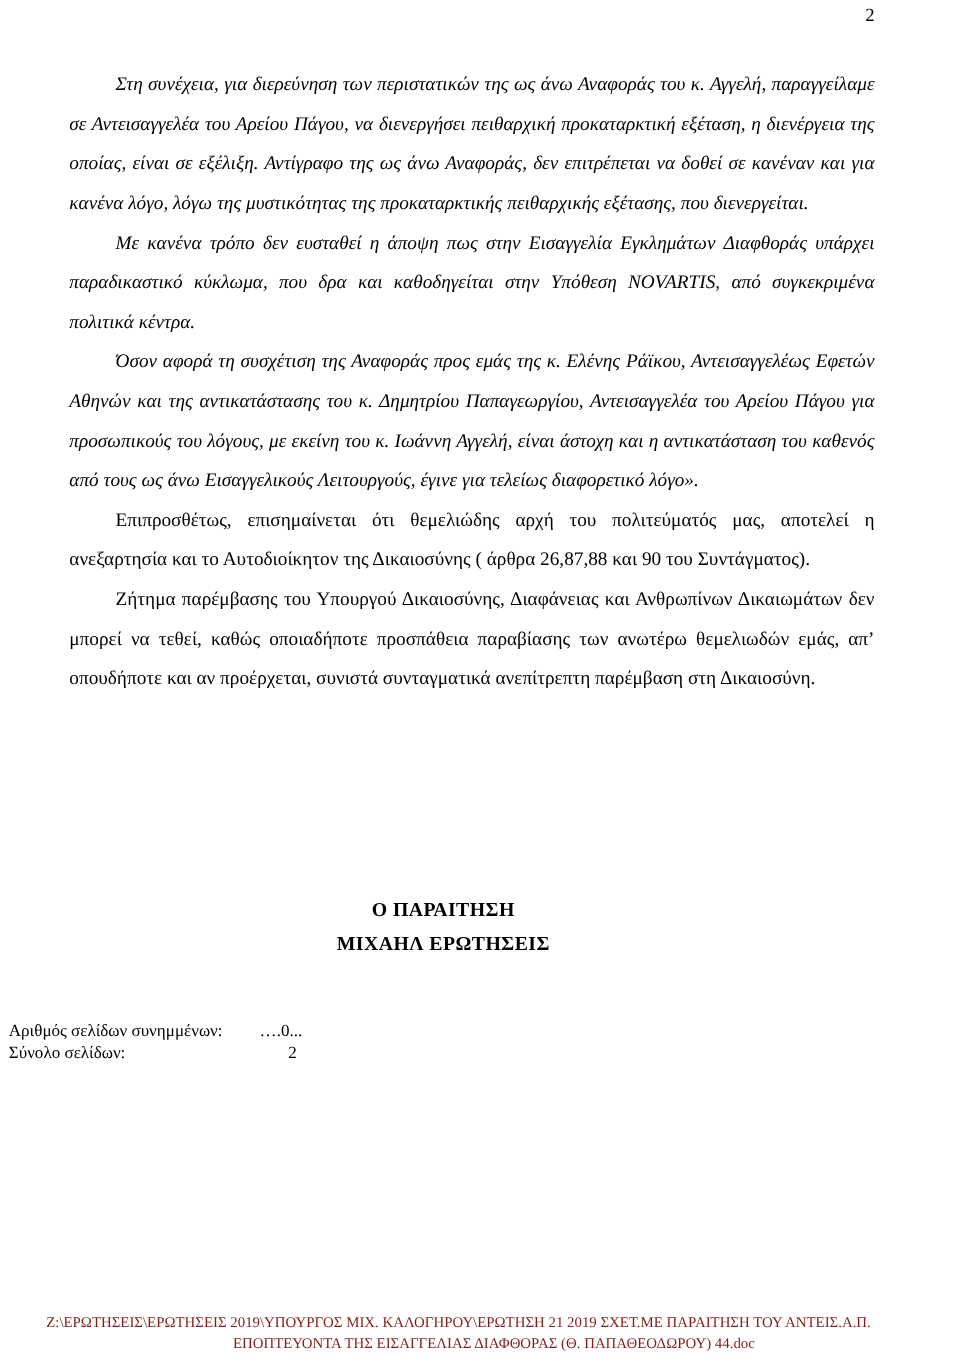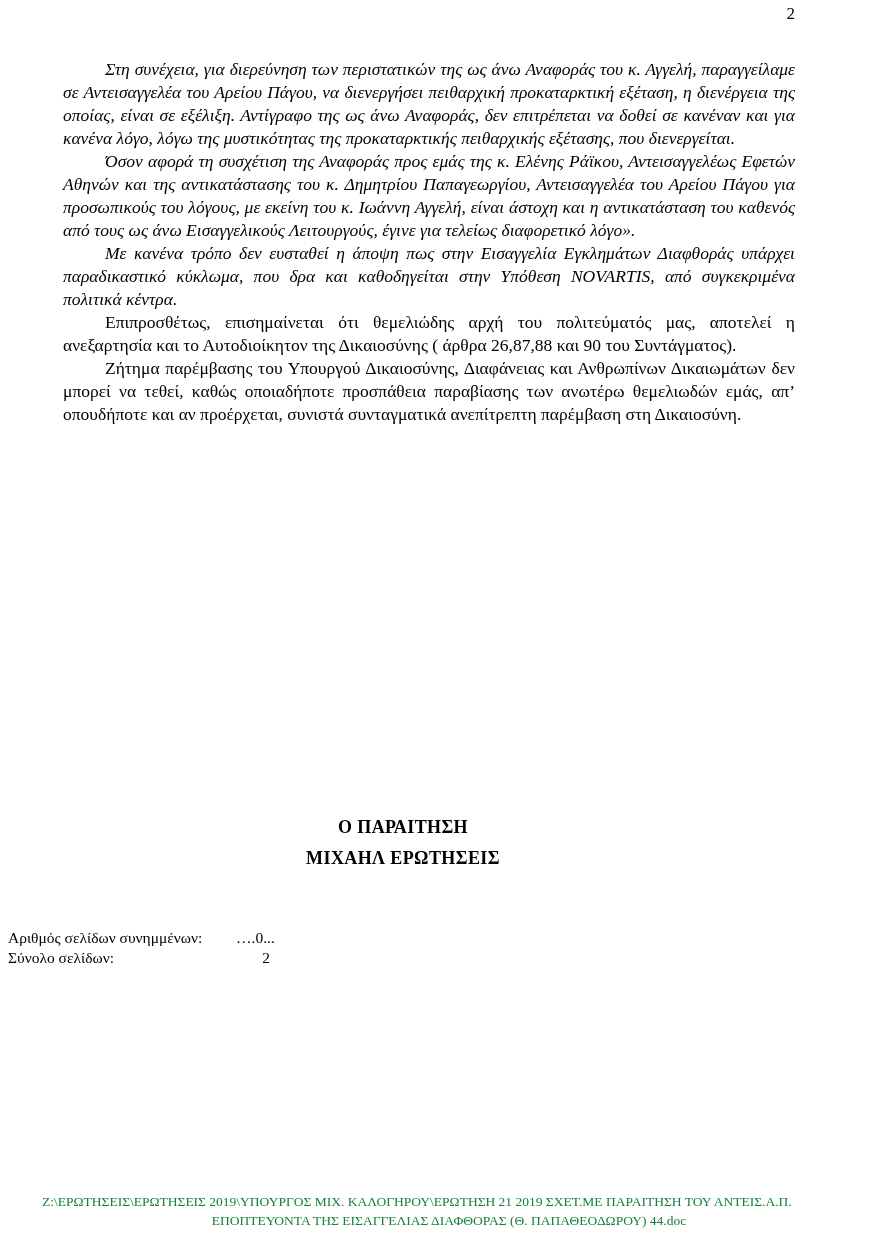--- a/index.html
+++ b/index.html
@@ -33,21 +33,21 @@
     position: absolute;
     top: 58px;
     left: 63px;
     width: 732px;
   }
   p.para {
     margin: 0 0 0 0;
     text-align: justify;
     text-justify: inter-word;
     font-size: 17.5px;
-    line-height: 23px;
+    line-height: 36px;
     text-indent: 42px;
     hyphens: none;
   }
   p.italic {
     font-style: italic;
   }
   p.roman {
     font-style: normal;
   }
   .signature {
@@ -89,21 +89,21 @@
   .pc-value.center {
     text-align: center;
     width: 60px;
   }
   .footer {
     position: absolute;
     top: 1192px;
     left: 0;
     width: 880px;
     text-align: center;
-    color: #15803d;
+    color: #7f1d1d;
     font-size: 13.5px;
     line-height: 19px;
   }
   .footer .fline {
     display: block;
     white-space: nowrap;
   }
   .footer .fline1 {
     text-align: left;
     padding-left: 42px;
@@ -114,22 +114,22 @@
 </style>
 </head>
 <body>
 
 <div class="page">
 
   <div class="page-number">2</div>
 
   <div class="body-block">
     <p class="para italic">Στη συνέχεια, για διερεύνηση των περιστατικών της ως άνω Αναφοράς του κ. Αγγελή, παραγγείλαμε σε Αντεισαγγελέα του Αρείου Πάγου, να διενεργήσει πειθαρχική προκαταρκτική εξέταση, η διενέργεια της οποίας, είναι σε εξέλιξη. Αντίγραφο της ως άνω Αναφοράς, δεν επιτρέπεται να δοθεί σε κανέναν και για κανένα λόγο, λόγω της μυστικότητας της προκαταρκτικής πειθαρχικής εξέτασης, που διενεργείται.</p>
+    <p class="para italic">Με κανένα τρόπο δεν ευσταθεί η άποψη πως στην Εισαγγελία Εγκλημάτων Διαφθοράς υπάρχει παραδικαστικό κύκλωμα, που δρα και καθοδηγείται στην Υπόθεση NOVARTIS, από συγκεκριμένα πολιτικά κέντρα.</p>
     <p class="para italic">Όσον αφορά τη συσχέτιση της Αναφοράς προς εμάς της κ. Ελένης Ράϊκου, Αντεισαγγελέως Εφετών Αθηνών και της αντικατάστασης του κ. Δημητρίου Παπαγεωργίου, Αντεισαγγελέα του Αρείου Πάγου για προσωπικούς του λόγους, με εκείνη του κ. Ιωάννη Αγγελή, είναι άστοχη και η αντικατάσταση του καθενός από τους ως άνω Εισαγγελικούς Λειτουργούς, έγινε για τελείως διαφορετικό λόγο».</p>
-    <p class="para italic">Με κανένα τρόπο δεν ευσταθεί η άποψη πως στην Εισαγγελία Εγκλημάτων Διαφθοράς υπάρχει παραδικαστικό κύκλωμα, που δρα και καθοδηγείται στην Υπόθεση NOVARTIS, από συγκεκριμένα πολιτικά κέντρα.</p>
     <p class="para roman">Επιπροσθέτως, επισημαίνεται ότι θεμελιώδης αρχή του πολιτεύματός μας, αποτελεί η ανεξαρτησία και το Αυτοδιοίκητον της Δικαιοσύνης ( άρθρα 26,87,88 και 90 του Συντάγματος).</p>
     <p class="para roman">Ζήτημα παρέμβασης του Υπουργού Δικαιοσύνης, Διαφάνειας και Ανθρωπίνων Δικαιωμάτων δεν μπορεί να τεθεί, καθώς οποιαδήποτε προσπάθεια παραβίασης των ανωτέρω θεμελιωδών εμάς, απ’ οπουδήποτε και αν προέρχεται, συνιστά συνταγματικά ανεπίτρεπτη παρέμβαση στη  Δικαιοσύνη.</p>
   </div>
 
   <div class="signature">
     <span>Ο ΠΑΡΑΙΤΗΣΗ</span>
     <span class="line2">ΜΙΧΑΗΛ ΕΡΩΤΗΣΕΙΣ</span>
   </div>
 
   <div class="pagecount">

